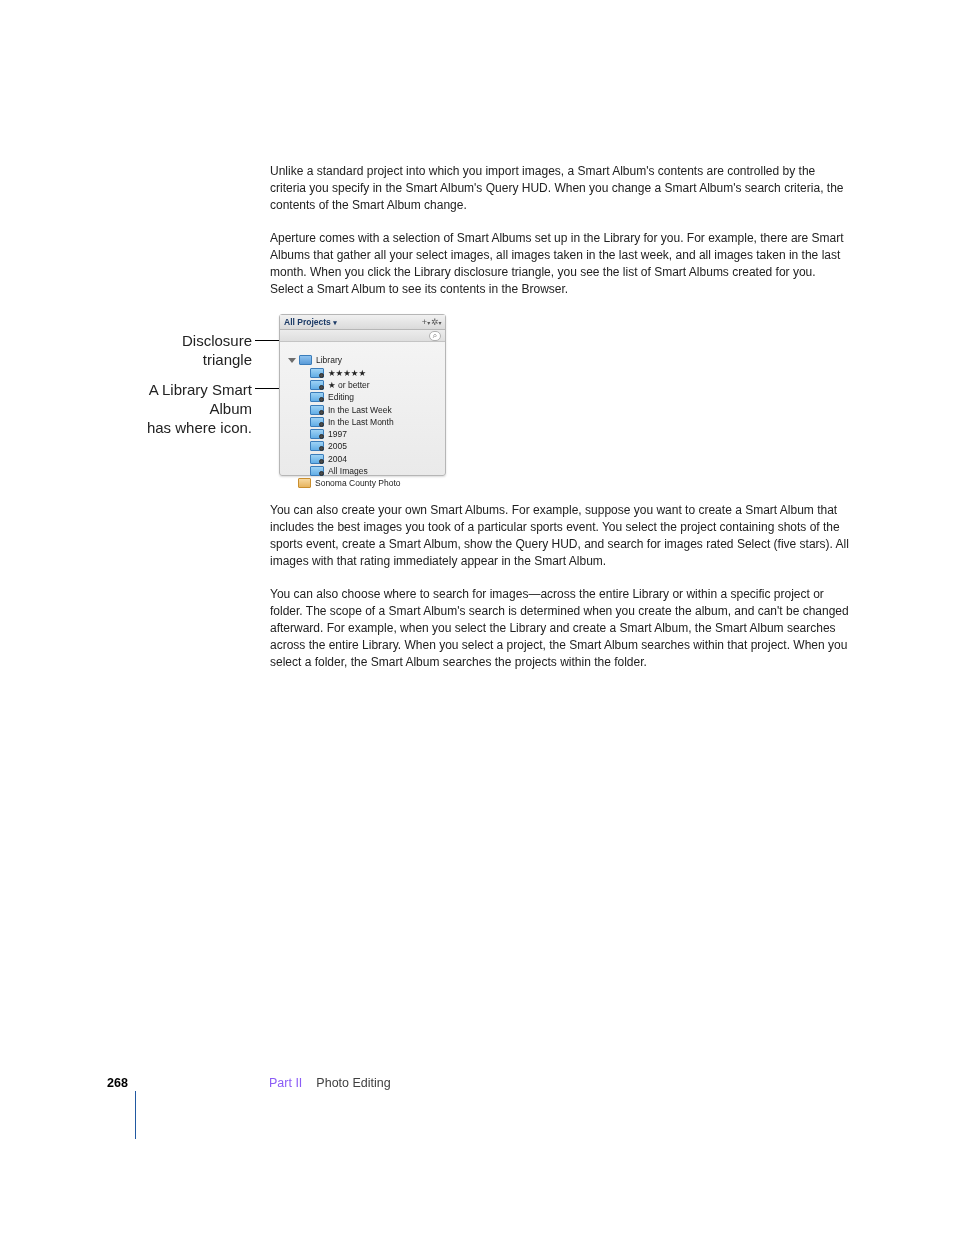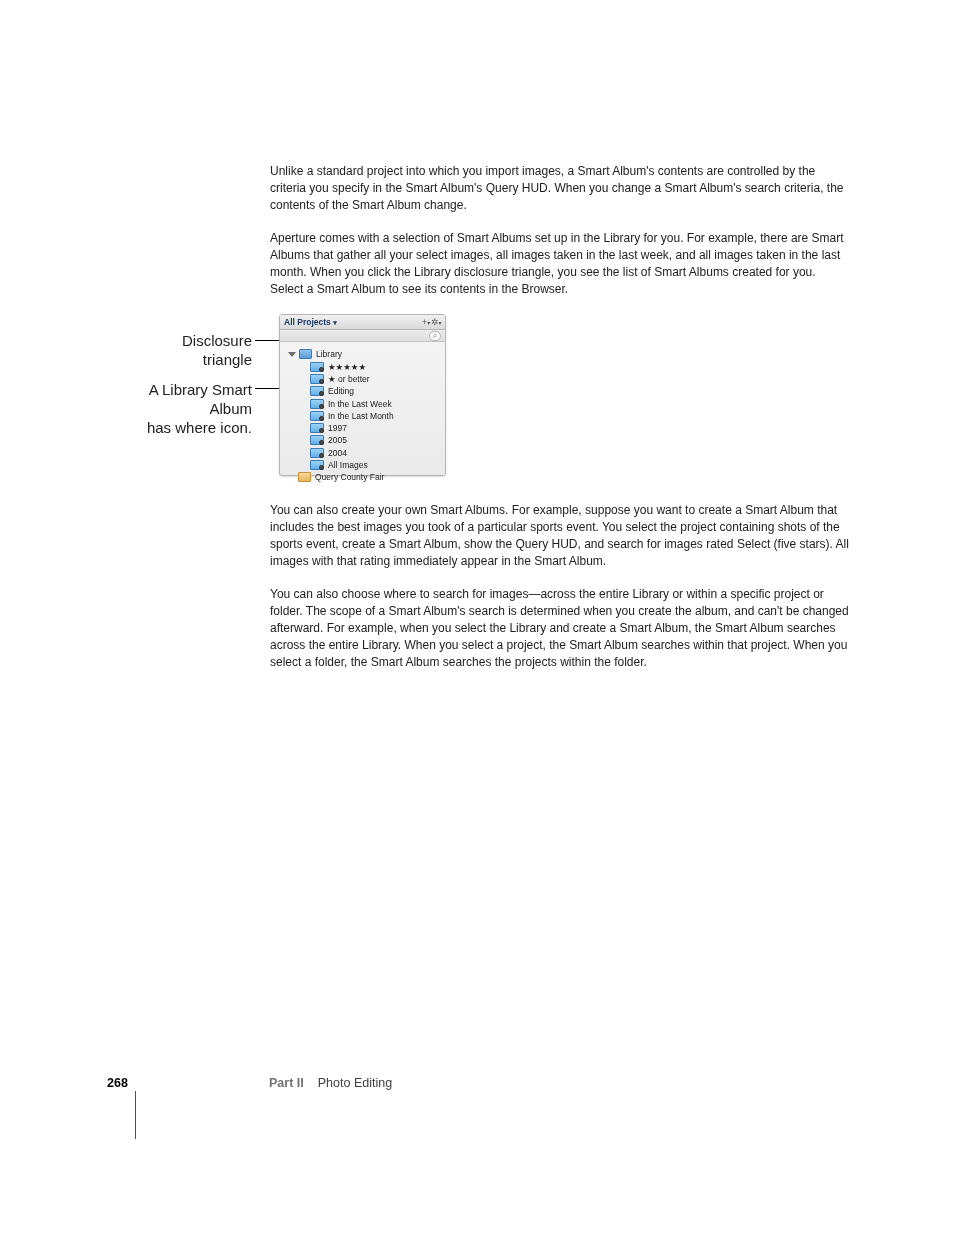--- a/index.html
+++ b/index.html
@@ -70,21 +70,21 @@
     justify-content: flex-end;
     align-items: center;
     padding: 0 4px;
   }
   .panel-subheader .search-ico {
     font-size: 8px; color: #555;
     border: 1px solid #b0b0b0; border-radius: 7px;
     width: 10px; height: 8px; line-height: 8px; text-align: center;
     background: #fff;
   }
-  .tree { padding: 6px 2px; }
+  .tree { padding: 12px 2px; }
   .tree-row {
     display: flex; align-items: center;
     height: 12.3px; padding-left: 6px;
   }
   .tree-row.depth1 { padding-left: 6px; }
   .tree-row.depth2 { padding-left: 28px; }
   .tri {
     width: 0; height: 0;
     border-left: 4px solid transparent;
     border-right: 4px solid transparent;
@@ -138,21 +138,21 @@
   .footer {
     position: absolute;
     left: 107px;
     bottom: 145px;
     width: 740px;
     display: flex;
     align-items: flex-end;
     font-size: 12.5px;
   }
   .footer .pagenum { font-weight: 700; color: #000; width: 162px; margin-top: 48px; }
-  .footer .part-label { font-weight: 700; color: #737373; margin-right: 14px; }
+  .footer .part-label { font-weight: 400; color: #8b5cf6; margin-right: 14px; }
   .footer .part-name { color: #404040; }
   .rule {
     position: absolute;
     left: 135px;
     bottom: 96px;
     width: 1px;
     height: 48px;
     background: #2159a1;
   }
 </style>
@@ -223,21 +223,21 @@
         <div class="tree-row depth2">
           <span class="ico ico-smart"></span>
           <span class="row-label">2004</span>
         </div>
         <div class="tree-row depth2">
           <span class="ico ico-smart"></span>
           <span class="row-label">All Images</span>
         </div>
         <div class="tree-row" style="padding-left:16px;">
           <span class="ico ico-project"></span>
-          <span class="row-label">Query County Fair</span>
+          <span class="row-label">Sonoma County Photo</span>
         </div>
       </div>
     </div>
   </div>
 
   <p class="body">You can also create your own Smart Albums. For example, suppose you want to create a Smart Album that includes the best images you took of a particular sports event. You select the project containing shots of the sports event, create a Smart Album, show the Query HUD, and search for images rated Select (five stars). All images with that rating immediately appear in the Smart Album.</p>
   <p class="body">You can also choose where to search for images—across the entire Library or within a specific project or folder. The scope of a Smart Album's search is determined when you create the album, and can't be changed afterward. For example, when you select the Library and create a Smart Album, the Smart Album searches across the entire Library. When you select a project, the Smart Album searches within that project. When you select a folder, the Smart Album searches the projects within the folder.</p>
 </div>
 
 <div class="footer">

